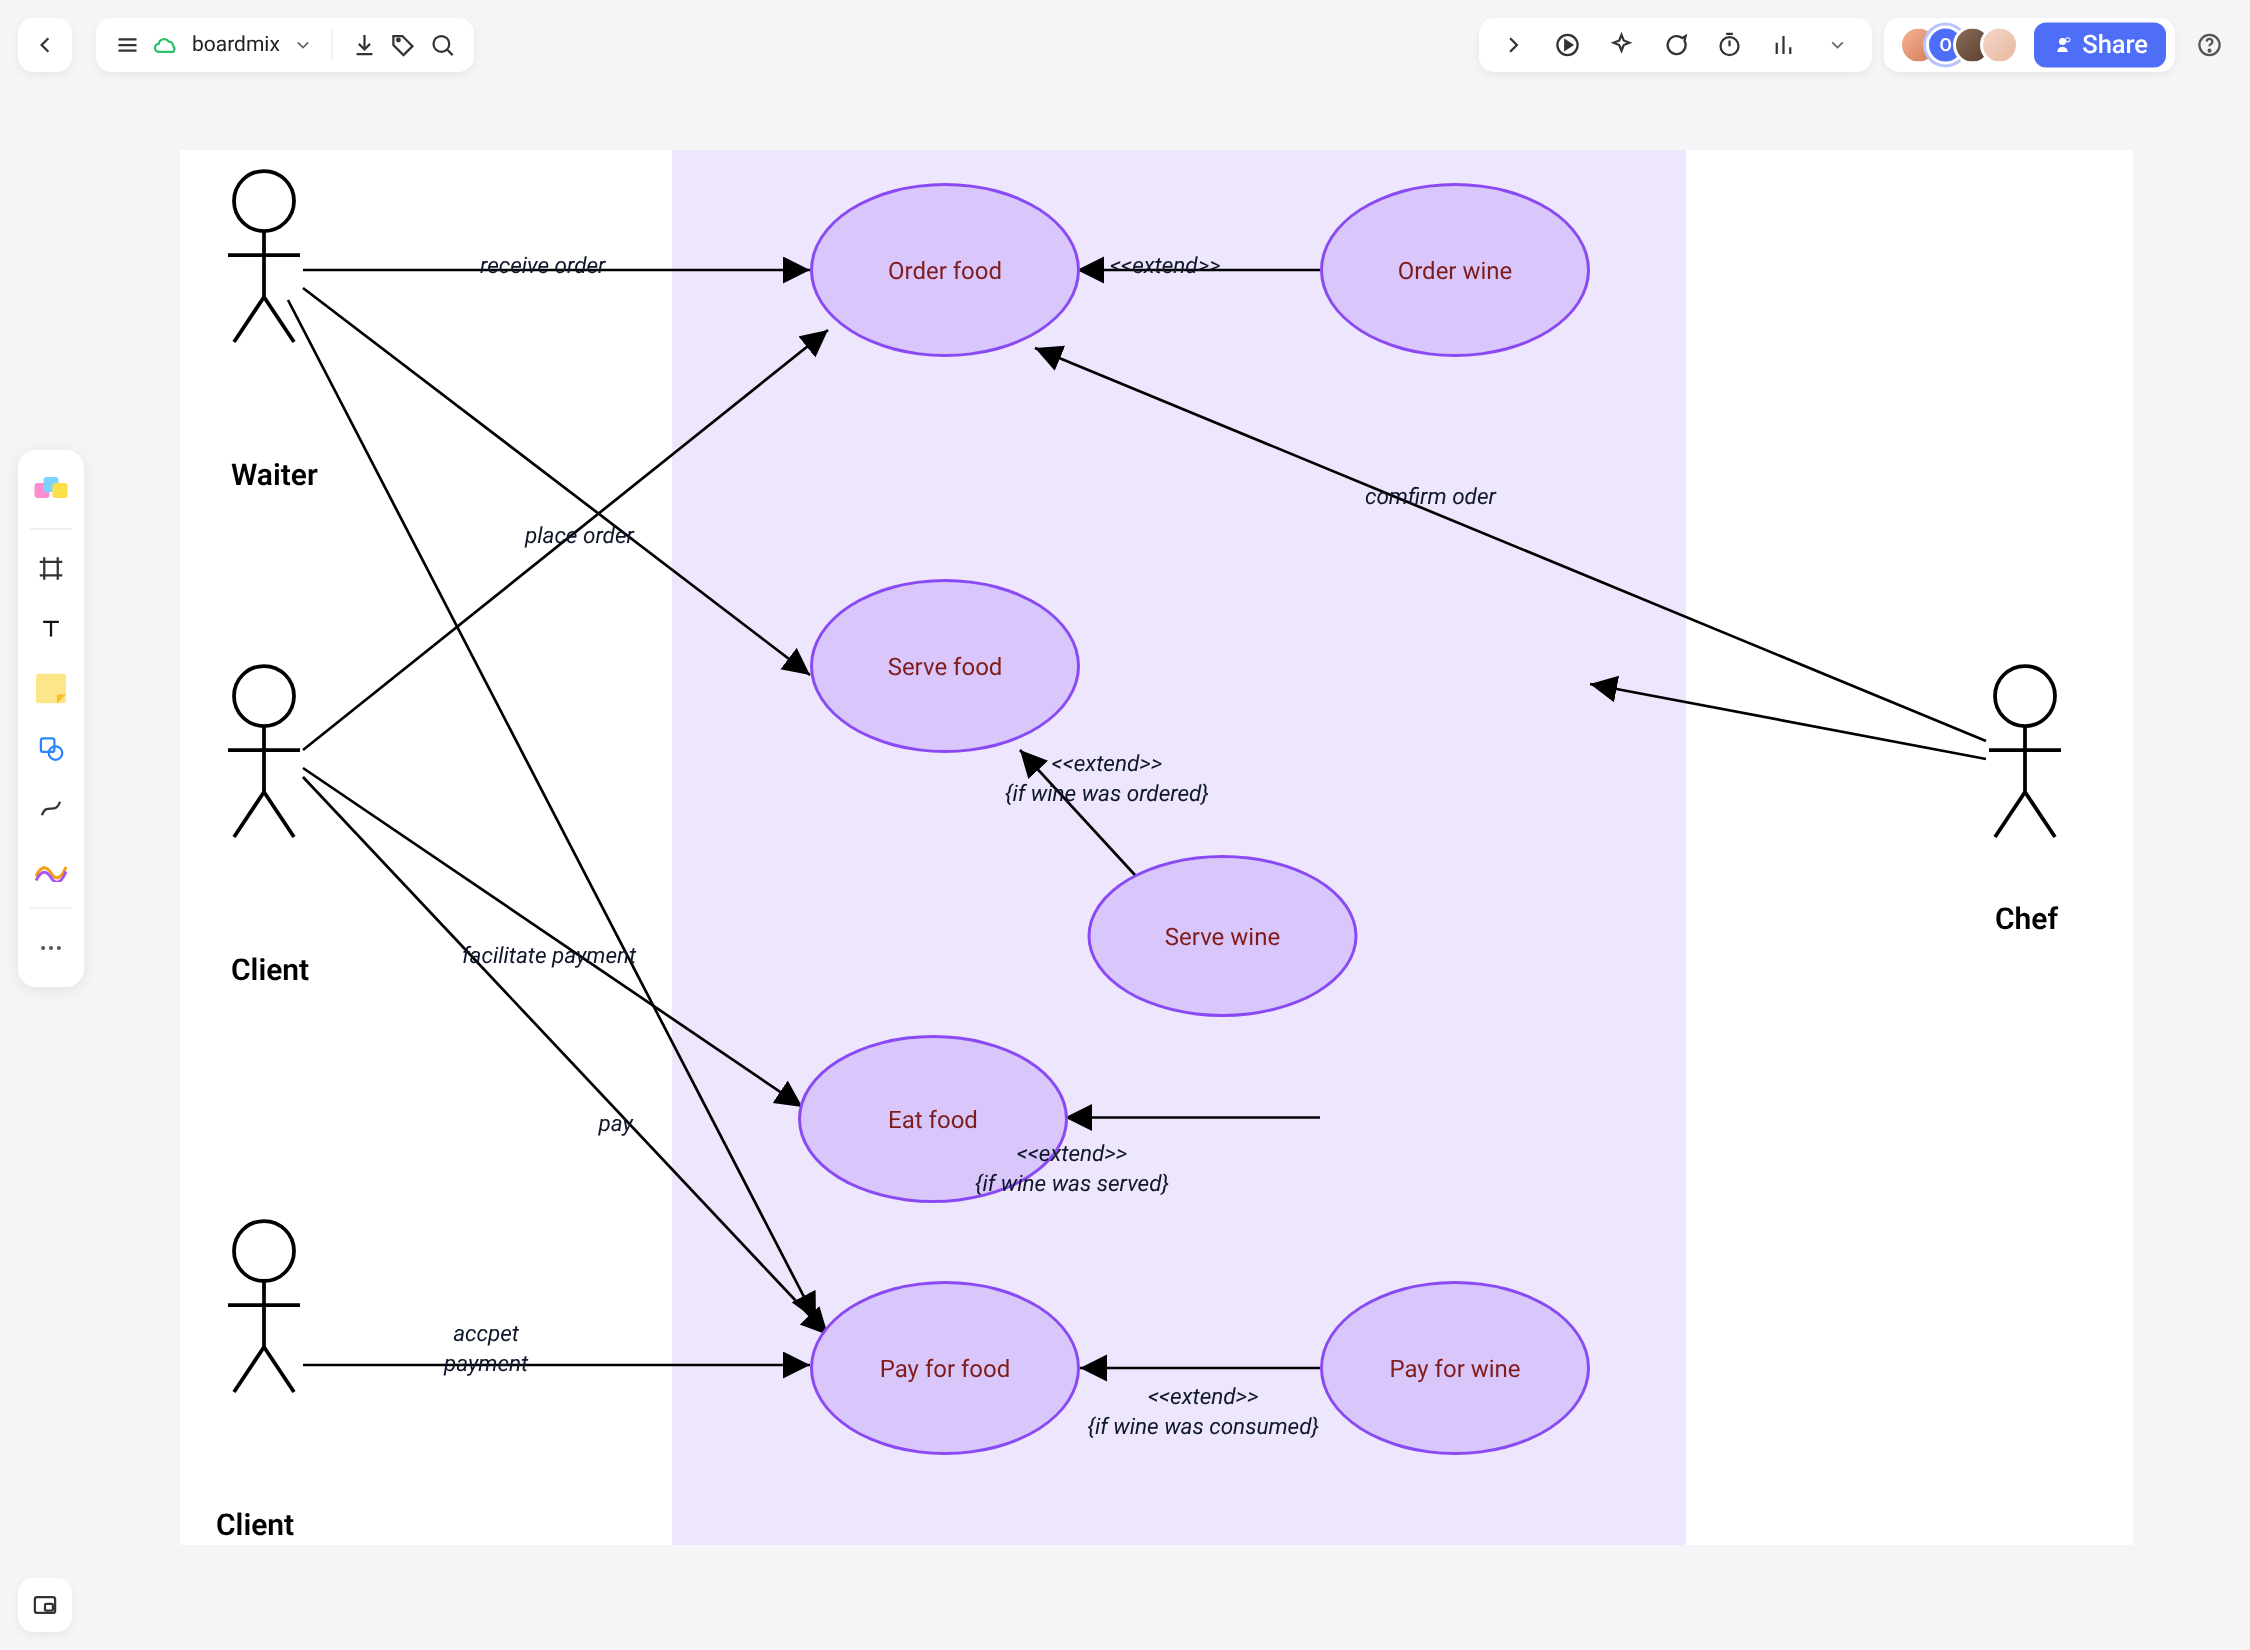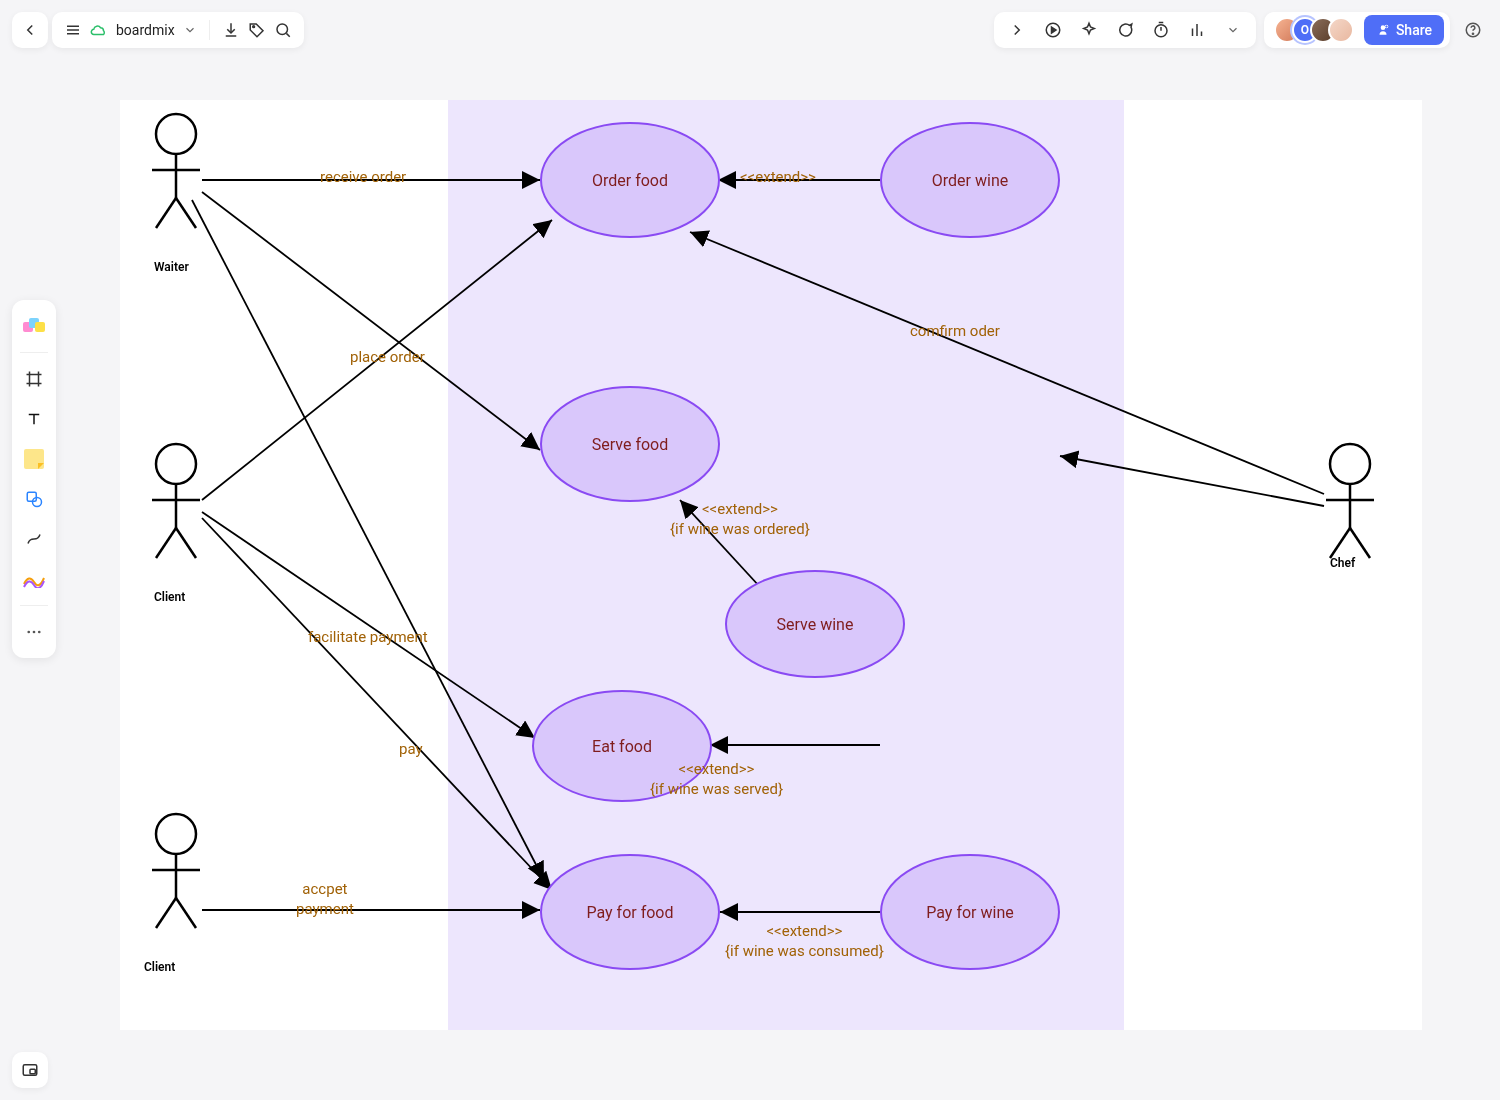--- a/index.html
+++ b/index.html
@@ -10,21 +10,21 @@
     height: 1100px;
     overflow: hidden;
     position: relative;
   }
 
   
   .topbar-left {
     position: absolute;
     top: 12px; left: 12px;
     display: flex;
-    gap: 4px;
+    gap: 16px;
     align-items: center;
     text-align: center;
   }
   .pill {
     background: #fff;
     border-radius: 10px;
     box-shadow: 0 2px 6px rgba(0,0,0,0.06);
     height: 36px;
     display: flex;
     align-items: center;
@@ -71,21 +71,21 @@
     background: #ddd;
   }
   .avatar:first-child { margin-left: 0; }
   .avatar.a1 { background: linear-gradient(135deg,#f6b392,#d27a5a); }
   .avatar.a2 { background: #4f6ef7; display:flex;align-items:center;justify-content:center;color:#fff;font-size:12px;font-weight:600; box-shadow:0 0 0 2px #b7c4ff; }
   .avatar.a3 { background: linear-gradient(135deg,#8a6d5a,#5a3d2a); }
   .avatar.a4 { background: linear-gradient(135deg,#f4d7c8,#e9b8a0); }
   .share-btn {
     background: #4f6ef7;
     color: #fff;
-    font-size: 14px;
+    font-size: 17px;
     font-weight: 500;
     border-radius: 8px;
     height: 30px;
     display: flex;
     align-items: center;
     gap: 6px;
     padding: 0 12px;
   }
   .help-btn {
     width: 30px; height: 30px;
@@ -137,31 +137,33 @@
     background: #d9c7fb;
     border-radius: 50%;
     display: flex;
     align-items: center;
     justify-content: center;
     font-size: 16px;
     color: #7f1d1d;
   }
   .actor-label {
     position:absolute;
-    font-size: 12px;
+    font-size: 20px;
     font-weight: 600;
     color: #000;
+    margin-top: 44px;
   }
   .edge-label {
     position: absolute;
     font-size: 15px;
-    color: #a16207;
+    color: #0f172a;
     text-align: center;
     line-height: 1.3;
     white-space: nowrap;
+    font-style: italic;
   }
 
   
   .minimap-btn {
     position:absolute;
     left:12px;
     bottom:12px;
     background:#fff;
     width:36px;height:36px;
     border-radius:10px;

